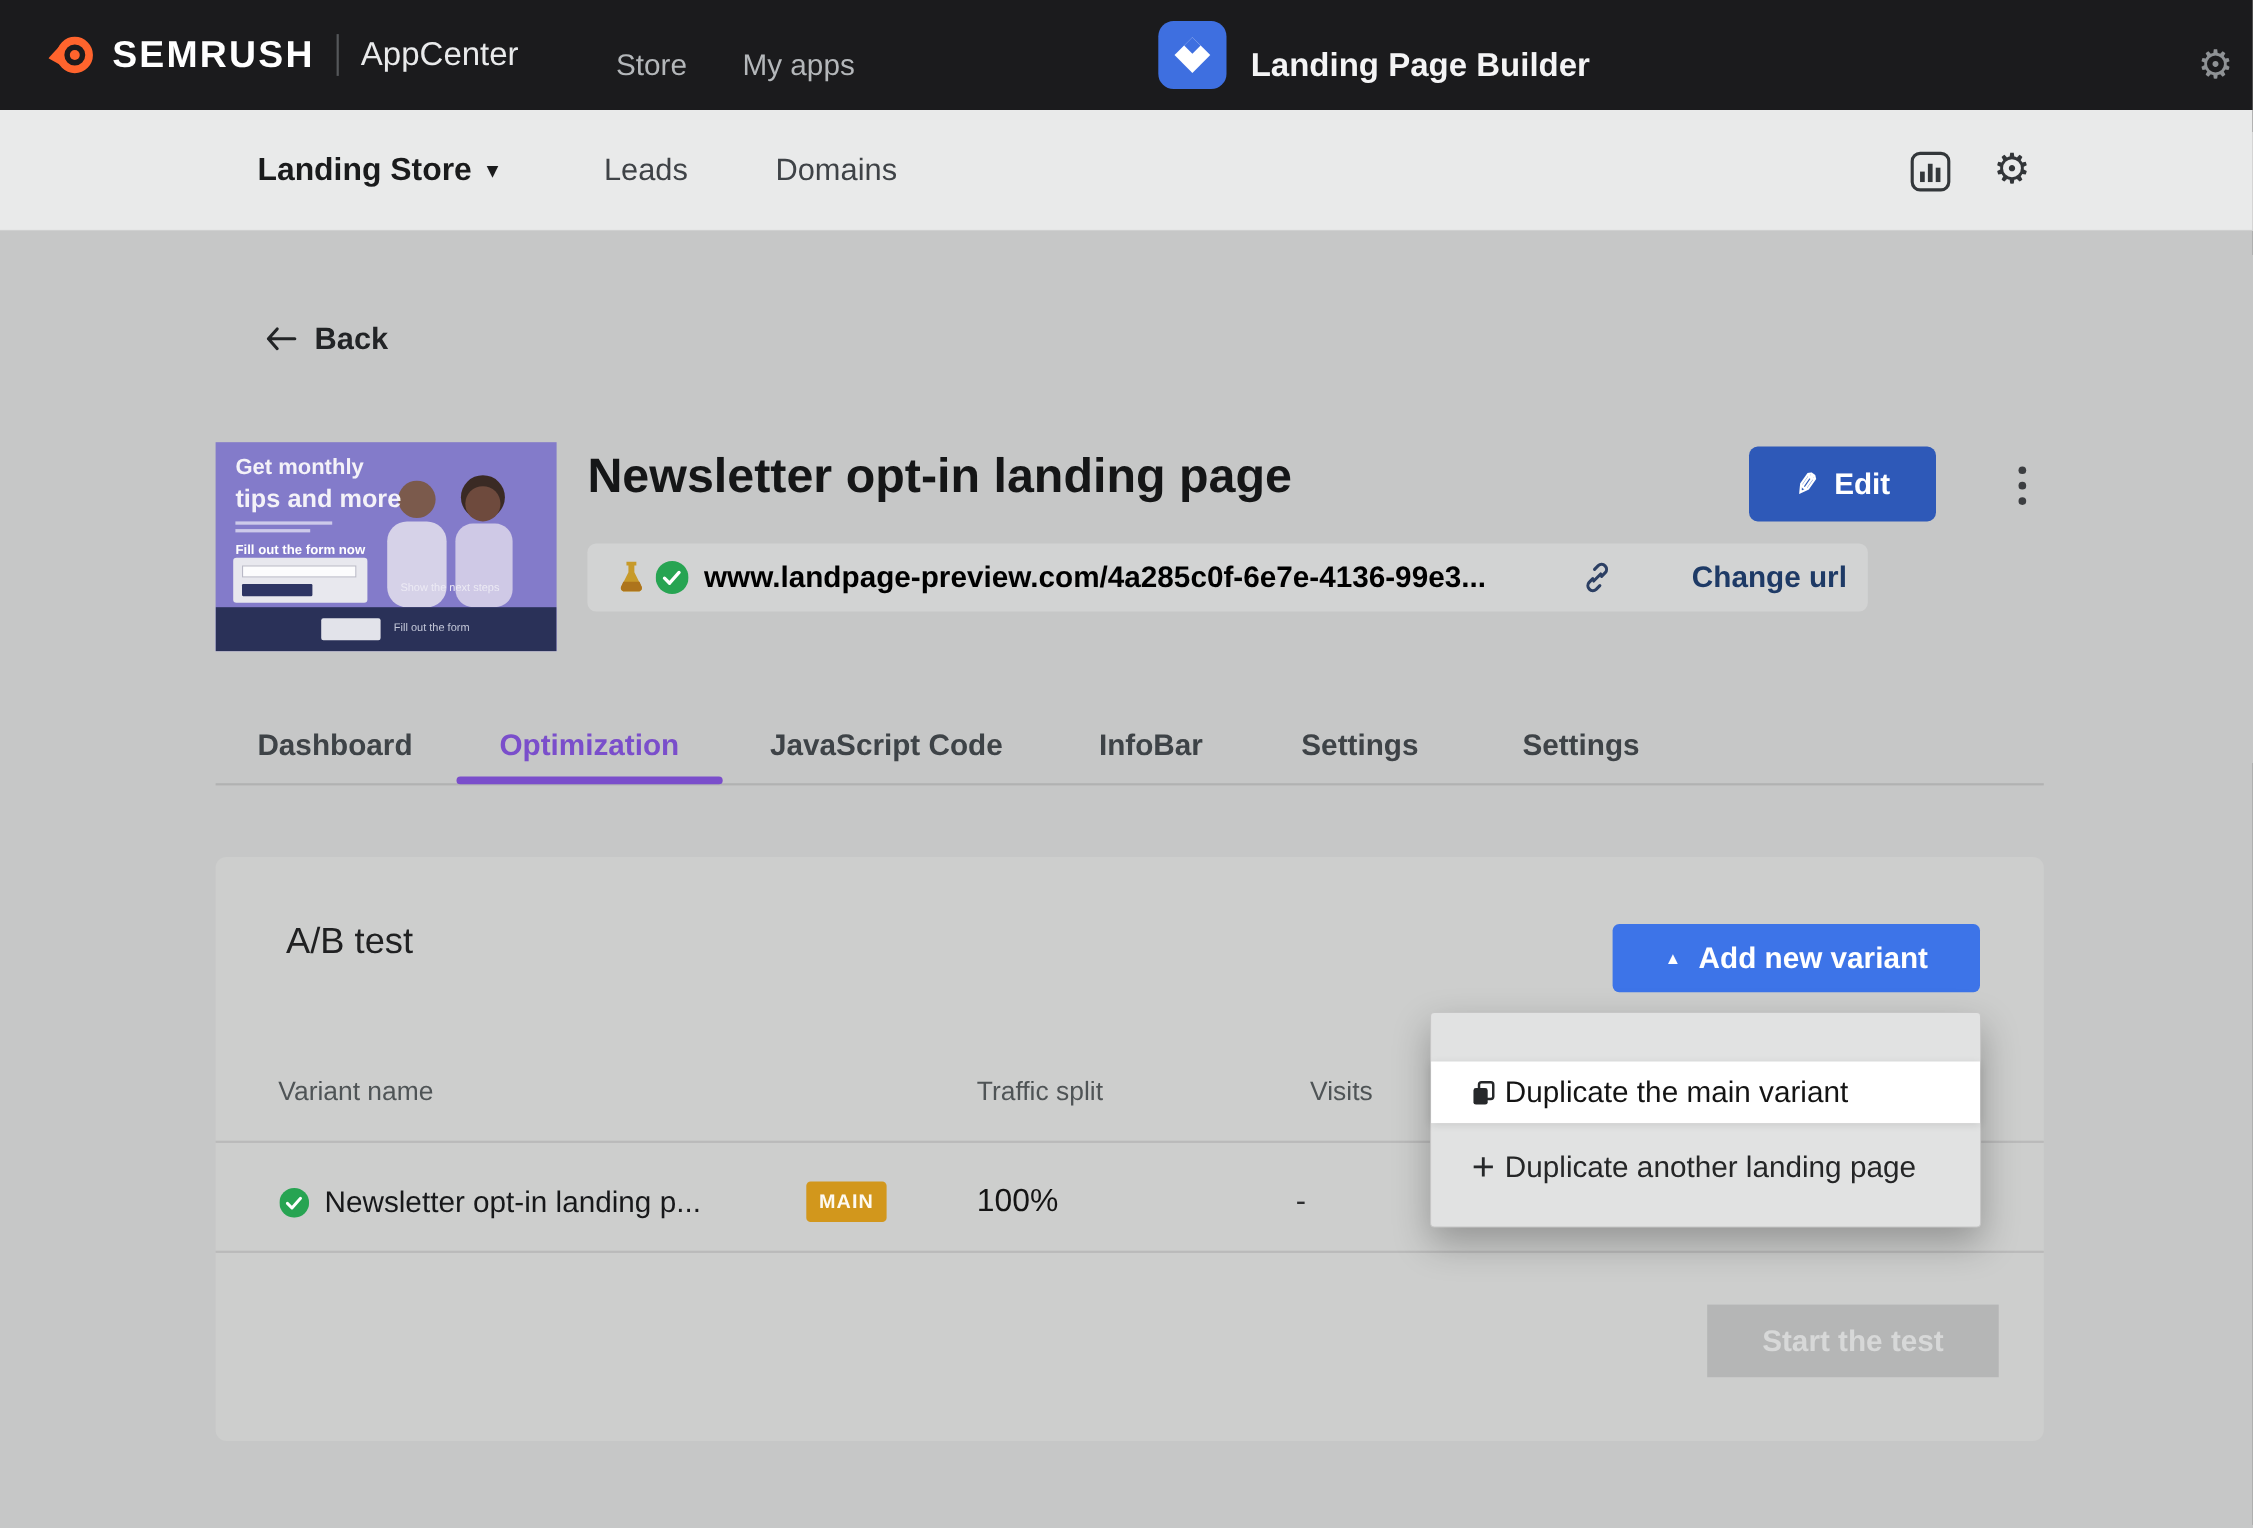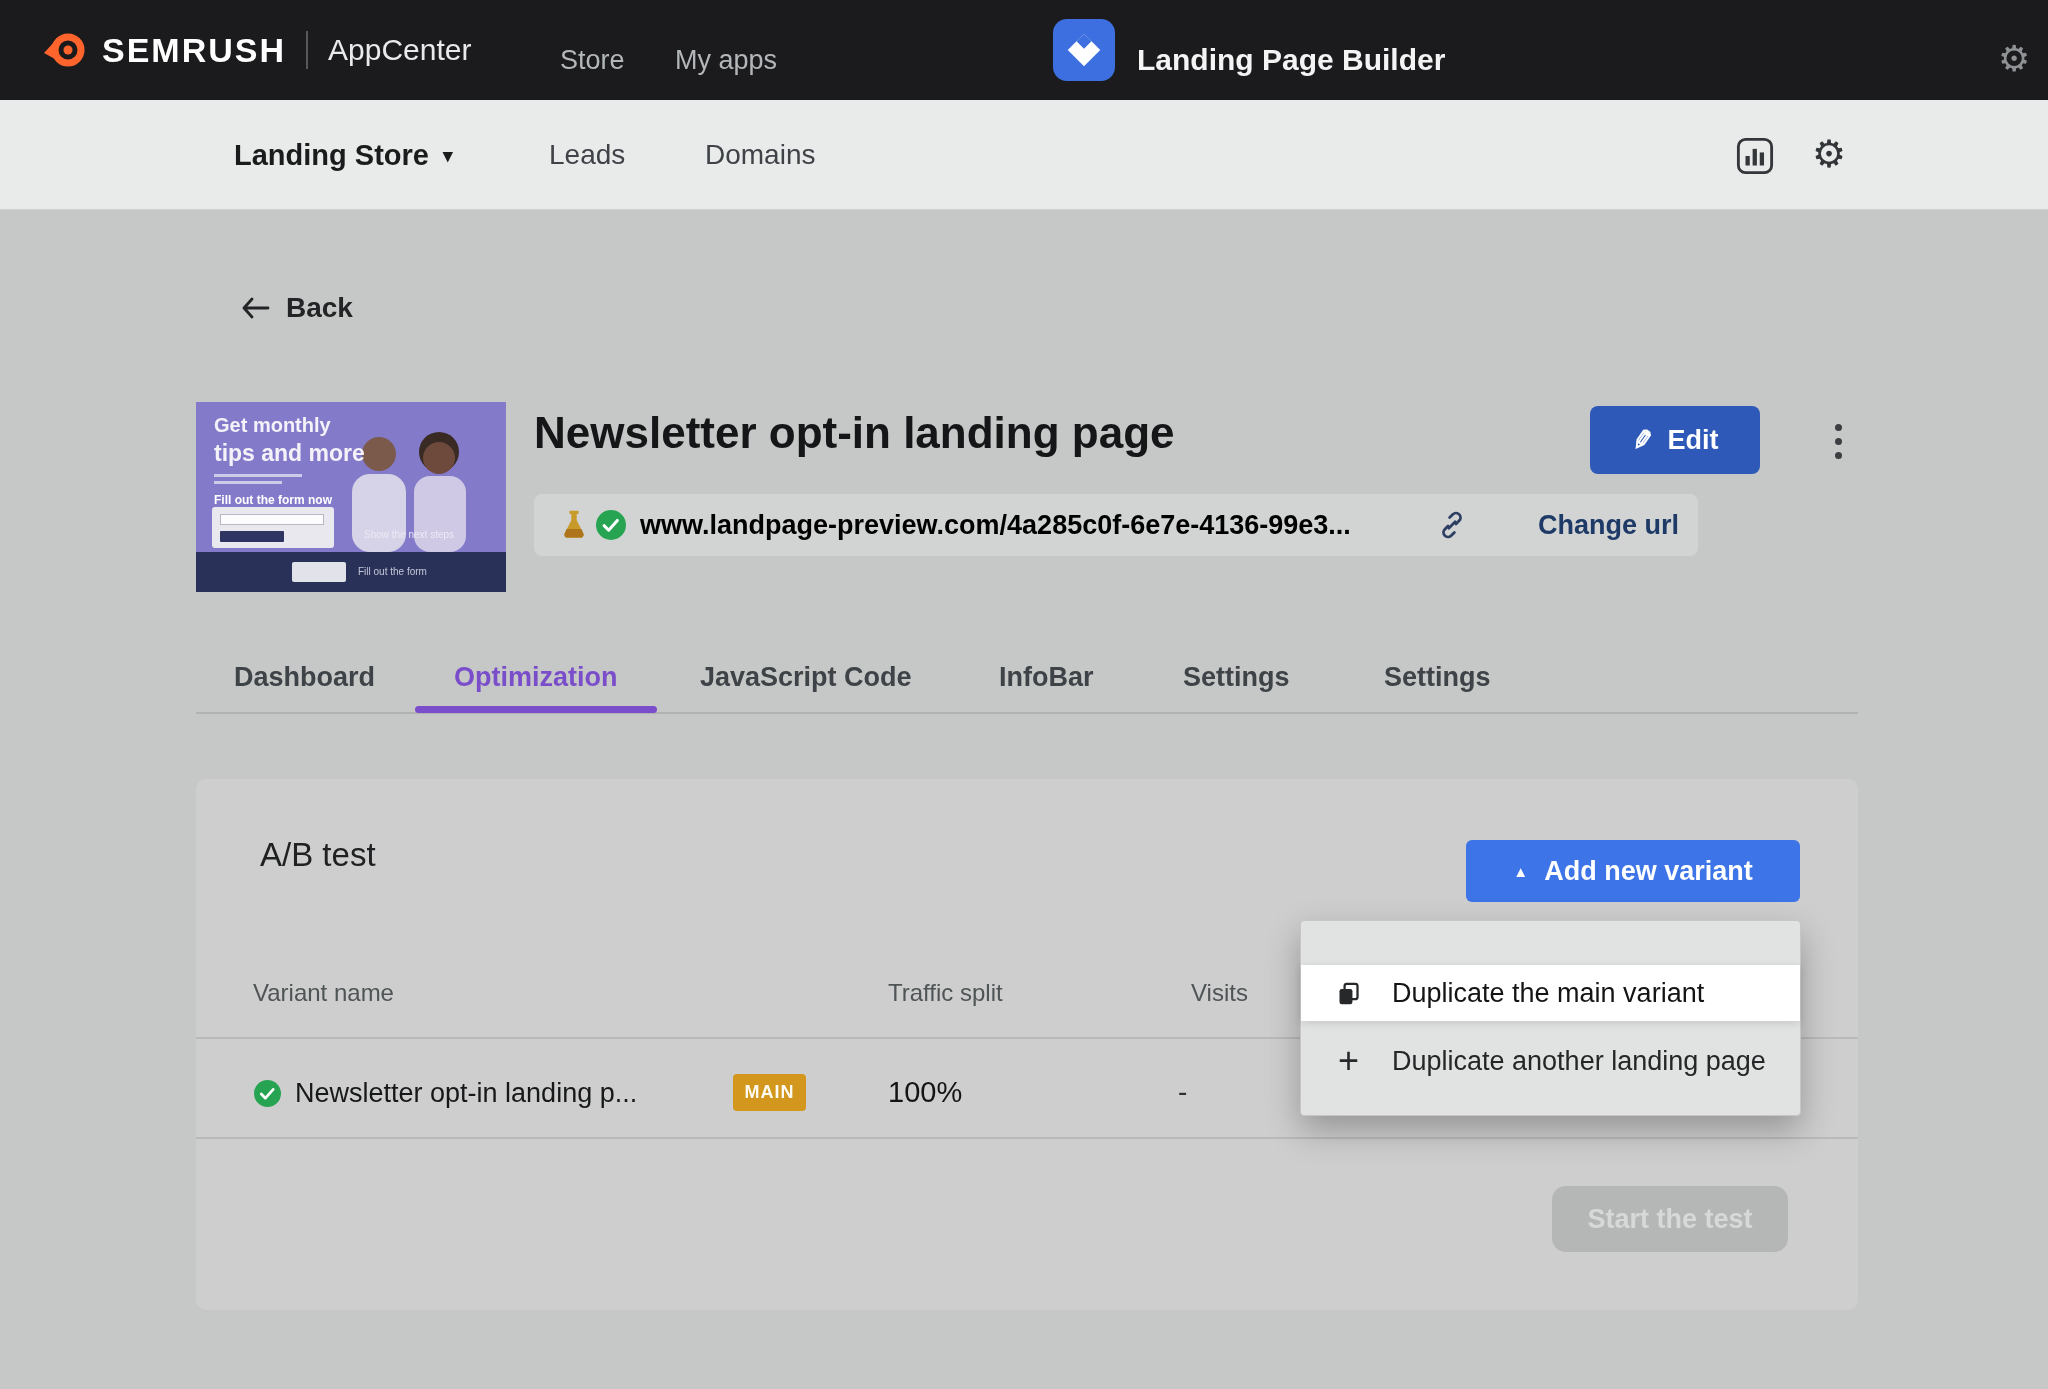--- a/index.html
+++ b/index.html
@@ -80,25 +80,25 @@
   .add-caret { font-size:15px; }
   .th-col { position:absolute; top:200px; font-size:24px; color:#4f5456; }
   .c-name { left:57px; } .c-traffic { left:692px; } .c-visits { left:995px; }
   .row-divider1 { position:absolute; left:0; top:258px; width:100%; height:2px; background:#bababa; }
   .row-divider2 { position:absolute; left:0; top:358px; width:100%; height:2px; background:#bababa; }
   .row-check { position:absolute; left:58px; top:301px; }
   .row-name { position:absolute; left:99px; top:299px; font-size:27px; color:#17181a; }
   .badge { position:absolute; left:537px; top:295px; width:73px; height:37px; background:#d2971c; border-radius:4px; color:#fdfaf2; font-size:18px; font-weight:bold; letter-spacing:1px; display:flex; align-items:center; justify-content:center; }
   .row-traffic { position:absolute; left:692px; top:297px; font-size:29px; font-weight:500; color:#141414; }
   .row-visits { position:absolute; left:982px; top:297px; font-size:28px; color:#2e2f30; }
-  .start-btn { position:absolute; left:1356px; top:407px; width:236px; height:66px; background:#b5b6b6; border-radius:14px; color:#d7d8d8; font-size:27px; font-weight:bold; display:flex; align-items:center; justify-content:center; cursor:default; }
+  .start-btn { position:absolute; left:1356px; top:407px; width:265px; height:66px; background:#b5b6b6; border-radius:0; color:#d7d8d8; font-size:27px; font-weight:bold; display:flex; align-items:center; justify-content:center; cursor:default; }
 
   
   .menu { position:absolute; left:1300px; top:920px; width:501px; height:196px; background:#e1e2e2; border:1px solid #c6c6c6; border-radius:4px; box-shadow:0 14px 34px rgba(0,0,0,.28); z-index:10; }
-  .menu-item { position:absolute; left:0; width:100%; height:56px; display:flex; align-items:center; padding-left:34px; gap:30px; font-size:27px; color:#252627; cursor:pointer; }
+  .menu-item { position:absolute; left:0; width:100%; height:56px; display:flex; align-items:center; padding-left:34px; gap:6px; font-size:27px; color:#252627; cursor:pointer; }
   .mi-1 { top:44px; background:#ffffff; color:#141414; box-shadow:0 2px 8px rgba(0,0,0,.12); }
   .mi-2 { top:112px; }
   .plus-glyph { font-size:36px; font-weight:300; color:#26282a; line-height:1; width:27px; text-align:center; }
 </style>
 </head>
 <body>
 
 <div id="screen">
 
   <div class="topbar">

